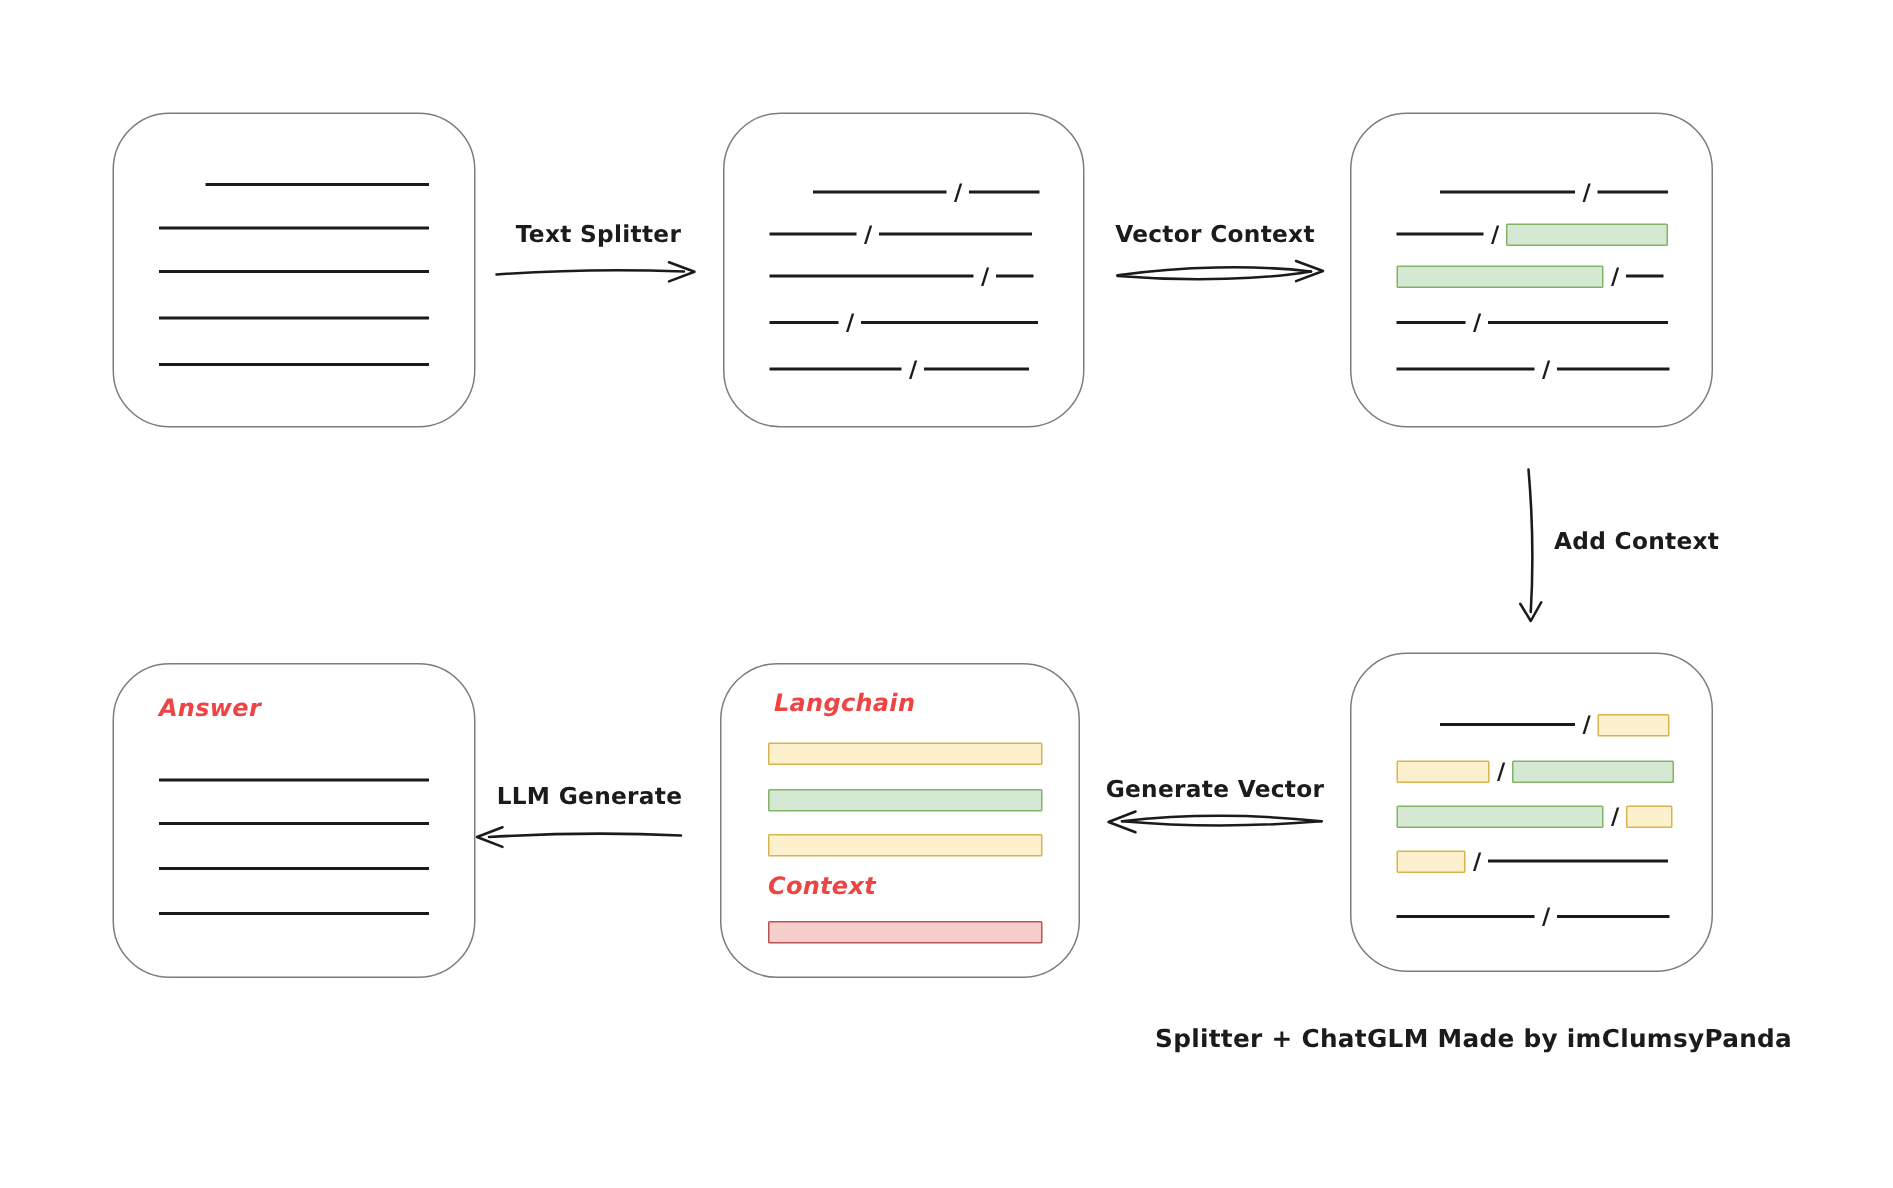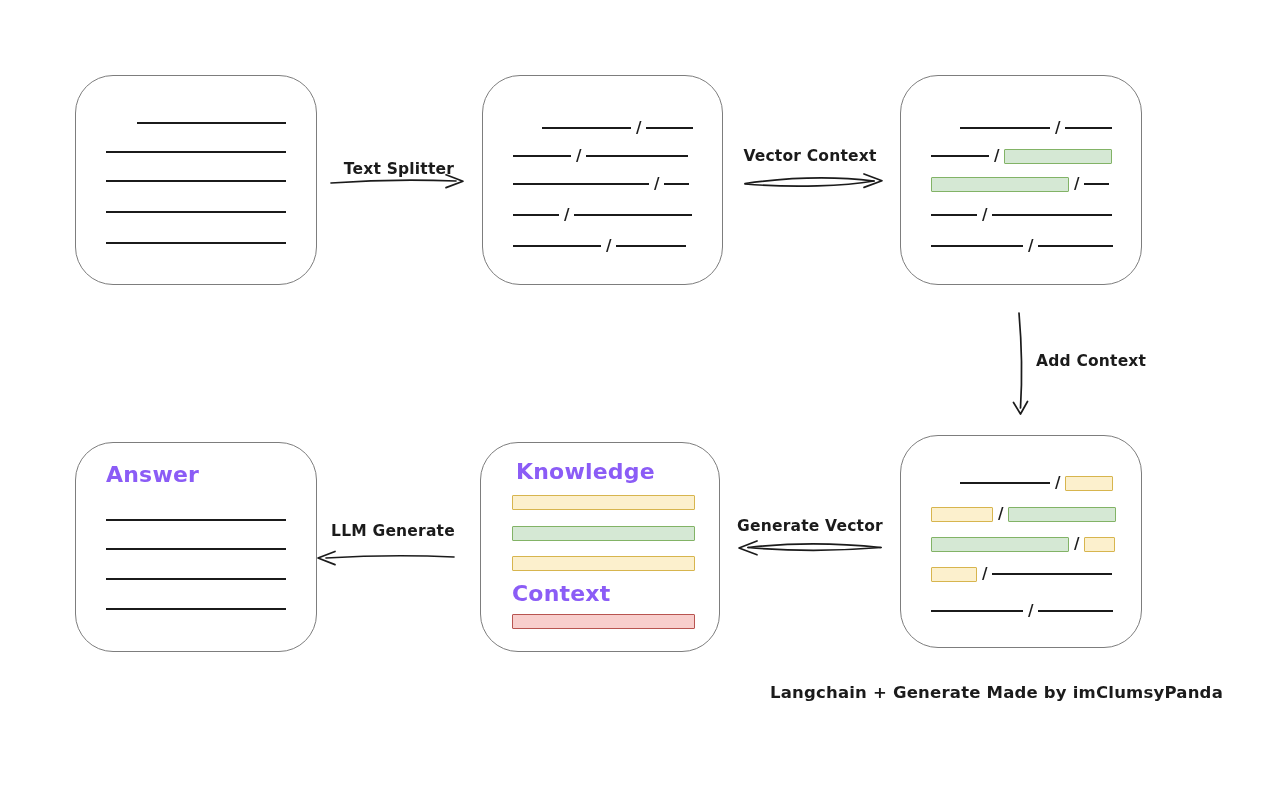--- a/index.html
+++ b/index.html
@@ -21,22 +21,23 @@
   .bar.green{background:#d5e8d4;border:1.5px solid #82b366;}
   .bar.yellow{background:#fcf0cd;border:1.5px solid #d7b54e;}
   .bar.red{background:#f8cecc;border:1.5px solid #b85450;}
   .bar.abs{position:absolute;}
   .slash{
     font-size:15px;font-weight:600;line-height:1;margin:0 5px;color:#1b1b1b;
     flex:0 0 auto;
   }
   .abs-ln{position:absolute;height:2px;background:#1b1b1b;}
   .boxlabel{
-    position:absolute;font-size:22px;font-weight:600;letter-spacing:.2px;color:#8b5cf6;
+    position:absolute;font-size:16px;font-weight:600;letter-spacing:.2px;color:#ef4444;
     white-space:nowrap;
+    font-style:italic;
   }
   .arrowlabel{
     position:absolute;font-size:15.5px;font-weight:600;letter-spacing:.2px;color:#1b1b1b;
     white-space:nowrap;text-align:center;
   }
   .caption{
     position:absolute;left:770px;top:683px;width:420px;text-align:center;
     font-size:16.5px;font-weight:600;letter-spacing:.2px;color:#1b1b1b;white-space:nowrap;
   }
   svg.arrows{position:absolute;left:0;top:0;width:1262px;height:792px;pointer-events:none;}
@@ -133,21 +134,21 @@
       <span class="ln" style="width:120px;"></span>
     </div>
     <div class="row" style="top:165px;padding-left:30px;">
       <span class="ln" style="width:92px;"></span>
       <span class="slash">/</span>
       <span class="ln" style="width:75px;"></span>
     </div>
   </div>
 
   <div class="box" style="left:480px;top:442px;width:240px;height:210px;">
-    <span class="boxlabel" style="left:35px;top:16px;">Knowledge</span>
+    <span class="boxlabel" style="left:35px;top:16px;">Langchain</span>
     <span class="bar yellow abs" style="left:31px;top:52px;width:183px;"></span>
     <span class="bar green abs" style="left:31px;top:83px;width:183px;"></span>
     <span class="bar yellow abs" style="left:31px;top:113px;width:183px;"></span>
     <span class="boxlabel" style="left:31px;top:138px;">Context</span>
     <span class="bar red abs" style="left:31px;top:171px;width:183px;"></span>
   </div>
 
   <div class="box" style="left:75px;top:442px;width:242px;height:210px;">
     <span class="boxlabel" style="left:30px;top:19px;">Answer</span>
     <span class="abs-ln" style="left:30px;top:76px;width:180px;"></span>
@@ -174,21 +175,21 @@
       <path d="M881 547.5 C838 543, 792 542.5, 748 547.5"></path>
       <path d="M881 547.5 C832 551.5, 788 551, 748 547.5"></path>
       <path d="M757 541 L739 548 L757 554.8"></path>
     </g>
     <g>
       <path d="M454 557 C412 555, 368 555.5, 326 558"></path>
       <path d="M335 551.5 L318 558 L335 564.6"></path>
     </g>
   </svg>
 
-  <div class="arrowlabel" style="left:329px;top:160px;width:140px;text-align:center;">Text Splitter</div>
+  <div class="arrowlabel" style="left:329px;top:147px;width:140px;text-align:center;">Text Splitter</div>
   <div class="arrowlabel" style="left:740px;top:147px;width:140px;">Vector Context</div>
   <div class="arrowlabel" style="left:1036px;top:352px;width:110px;text-align:center;">Add Context</div>
   <div class="arrowlabel" style="left:735px;top:517px;width:150px;">Generate Vector</div>
   <div class="arrowlabel" style="left:323px;top:522px;width:140px;">LLM Generate</div>
 
-  <div class="caption">Langchain + Generate Made by imClumsyPanda</div>
+  <div class="caption">Splitter + ChatGLM Made by imClumsyPanda</div>
 
 </div>
 
 </body></html>

